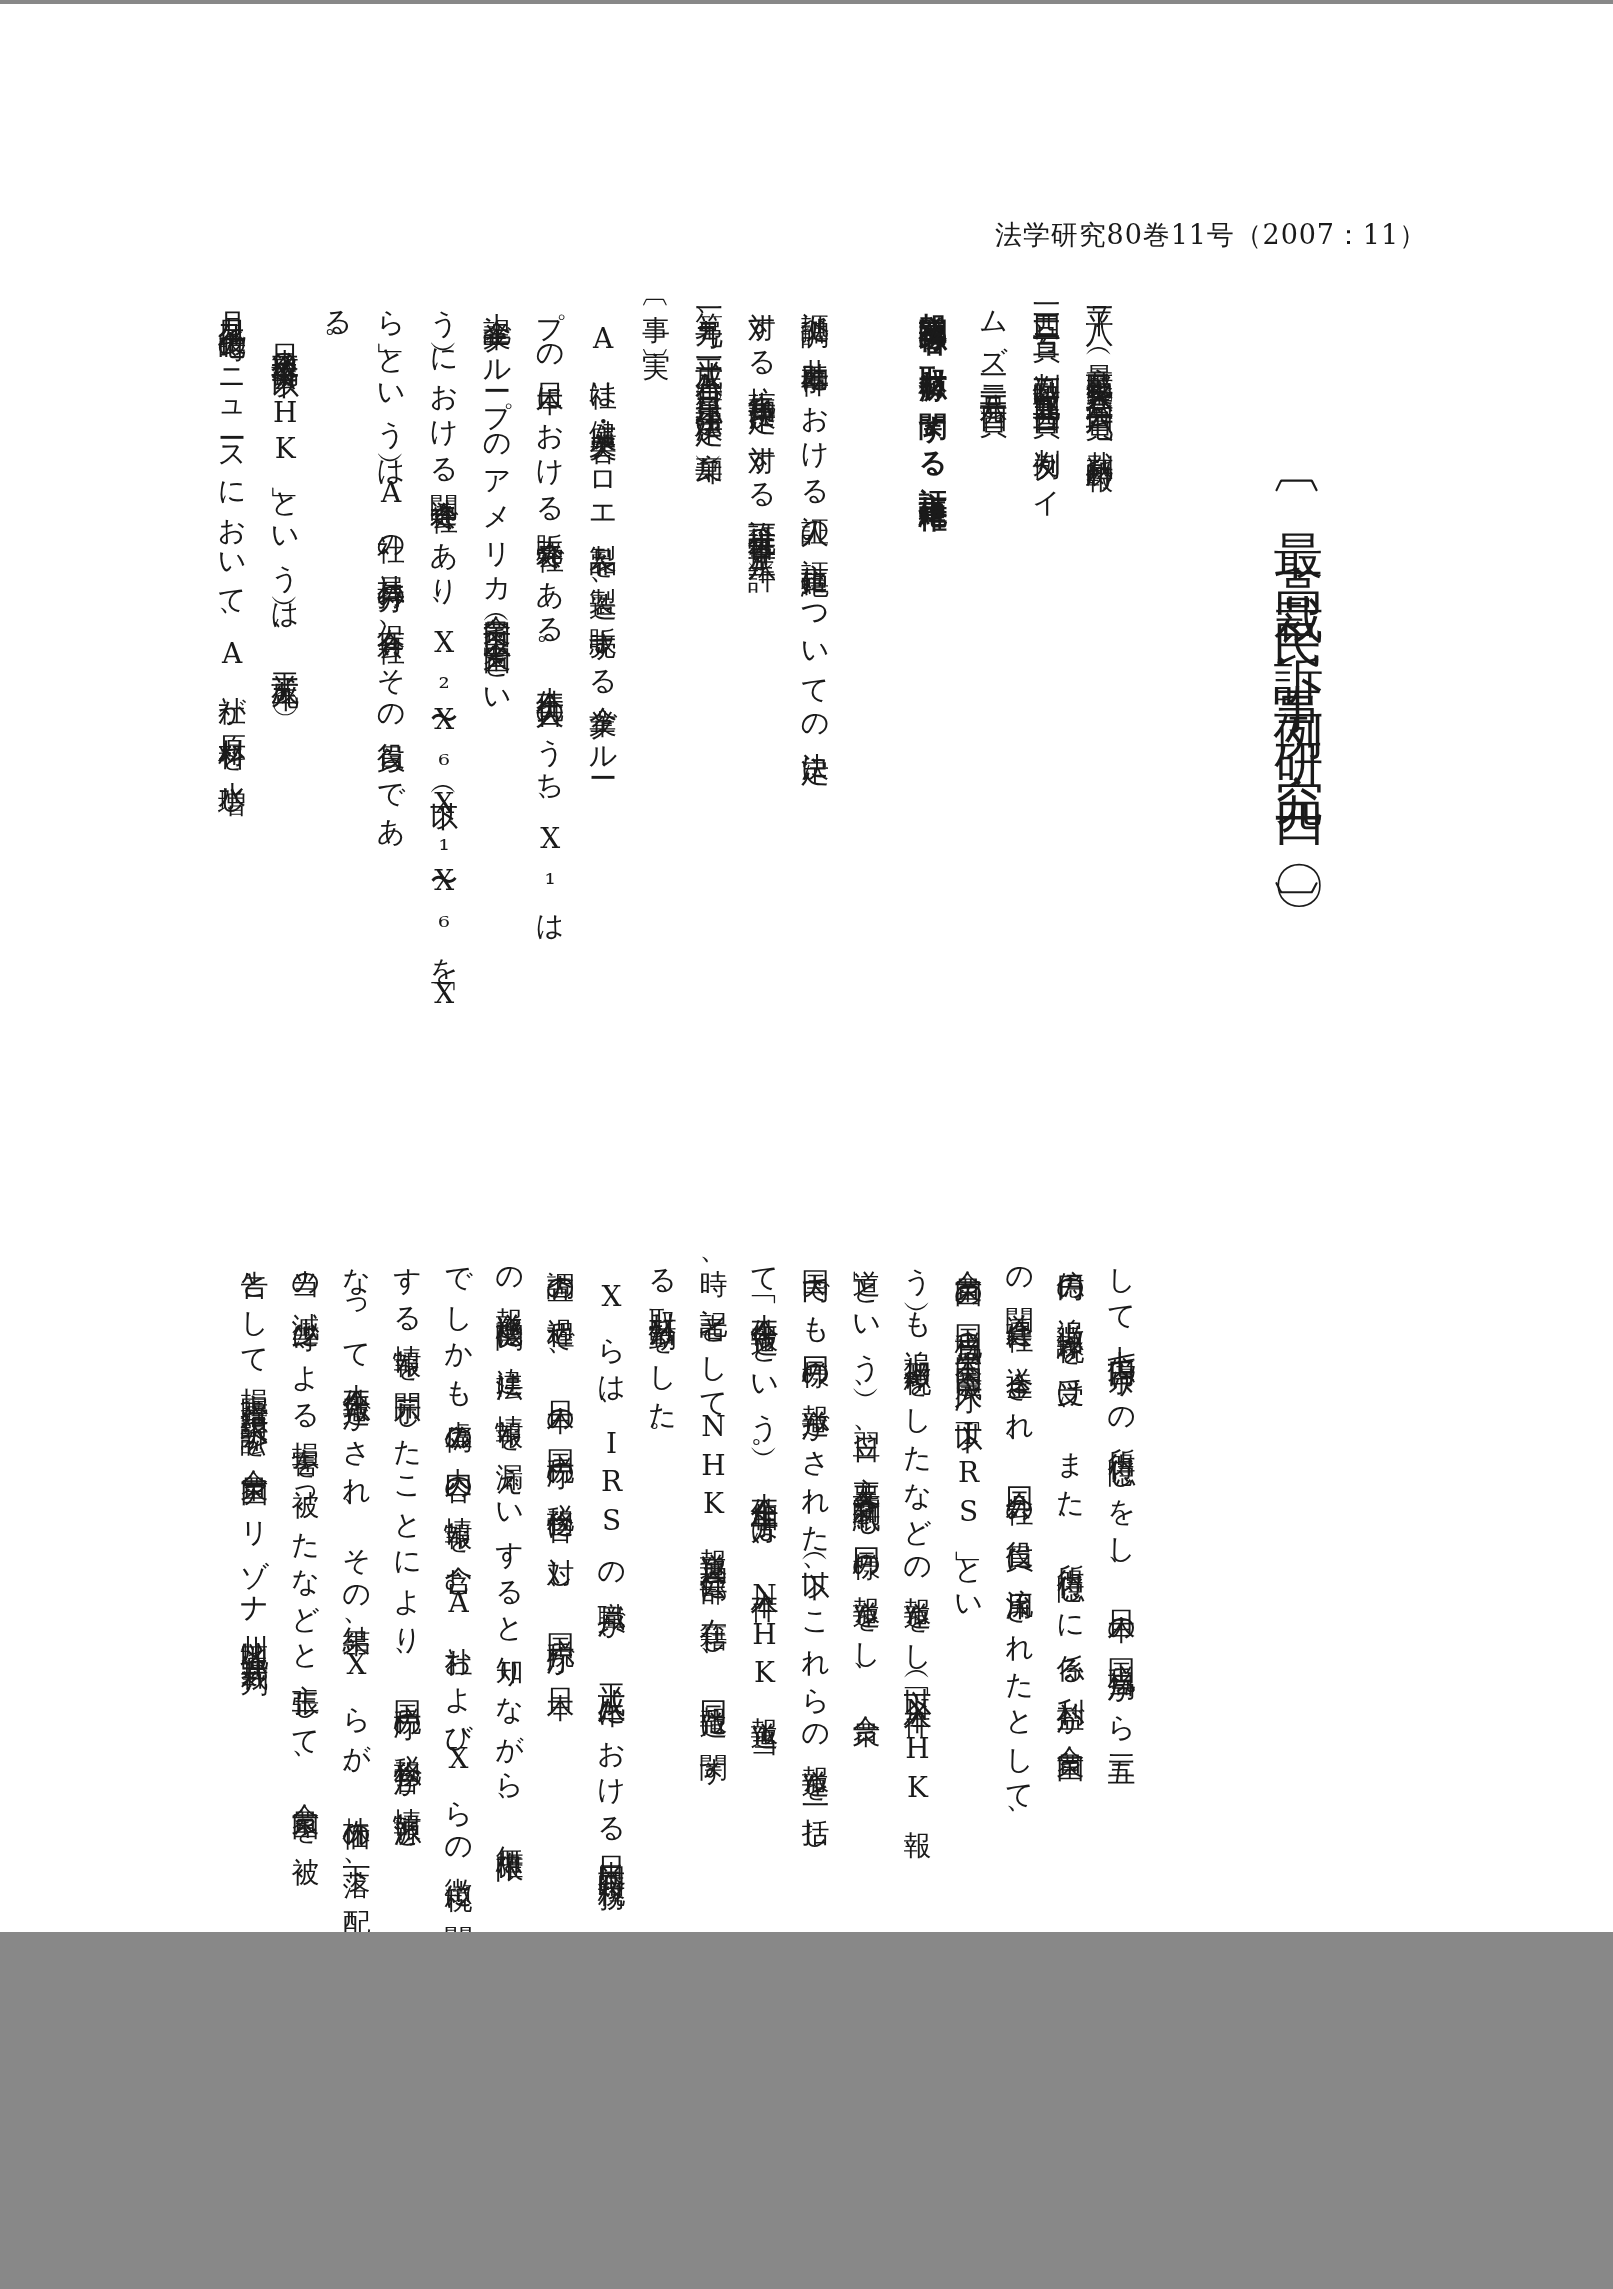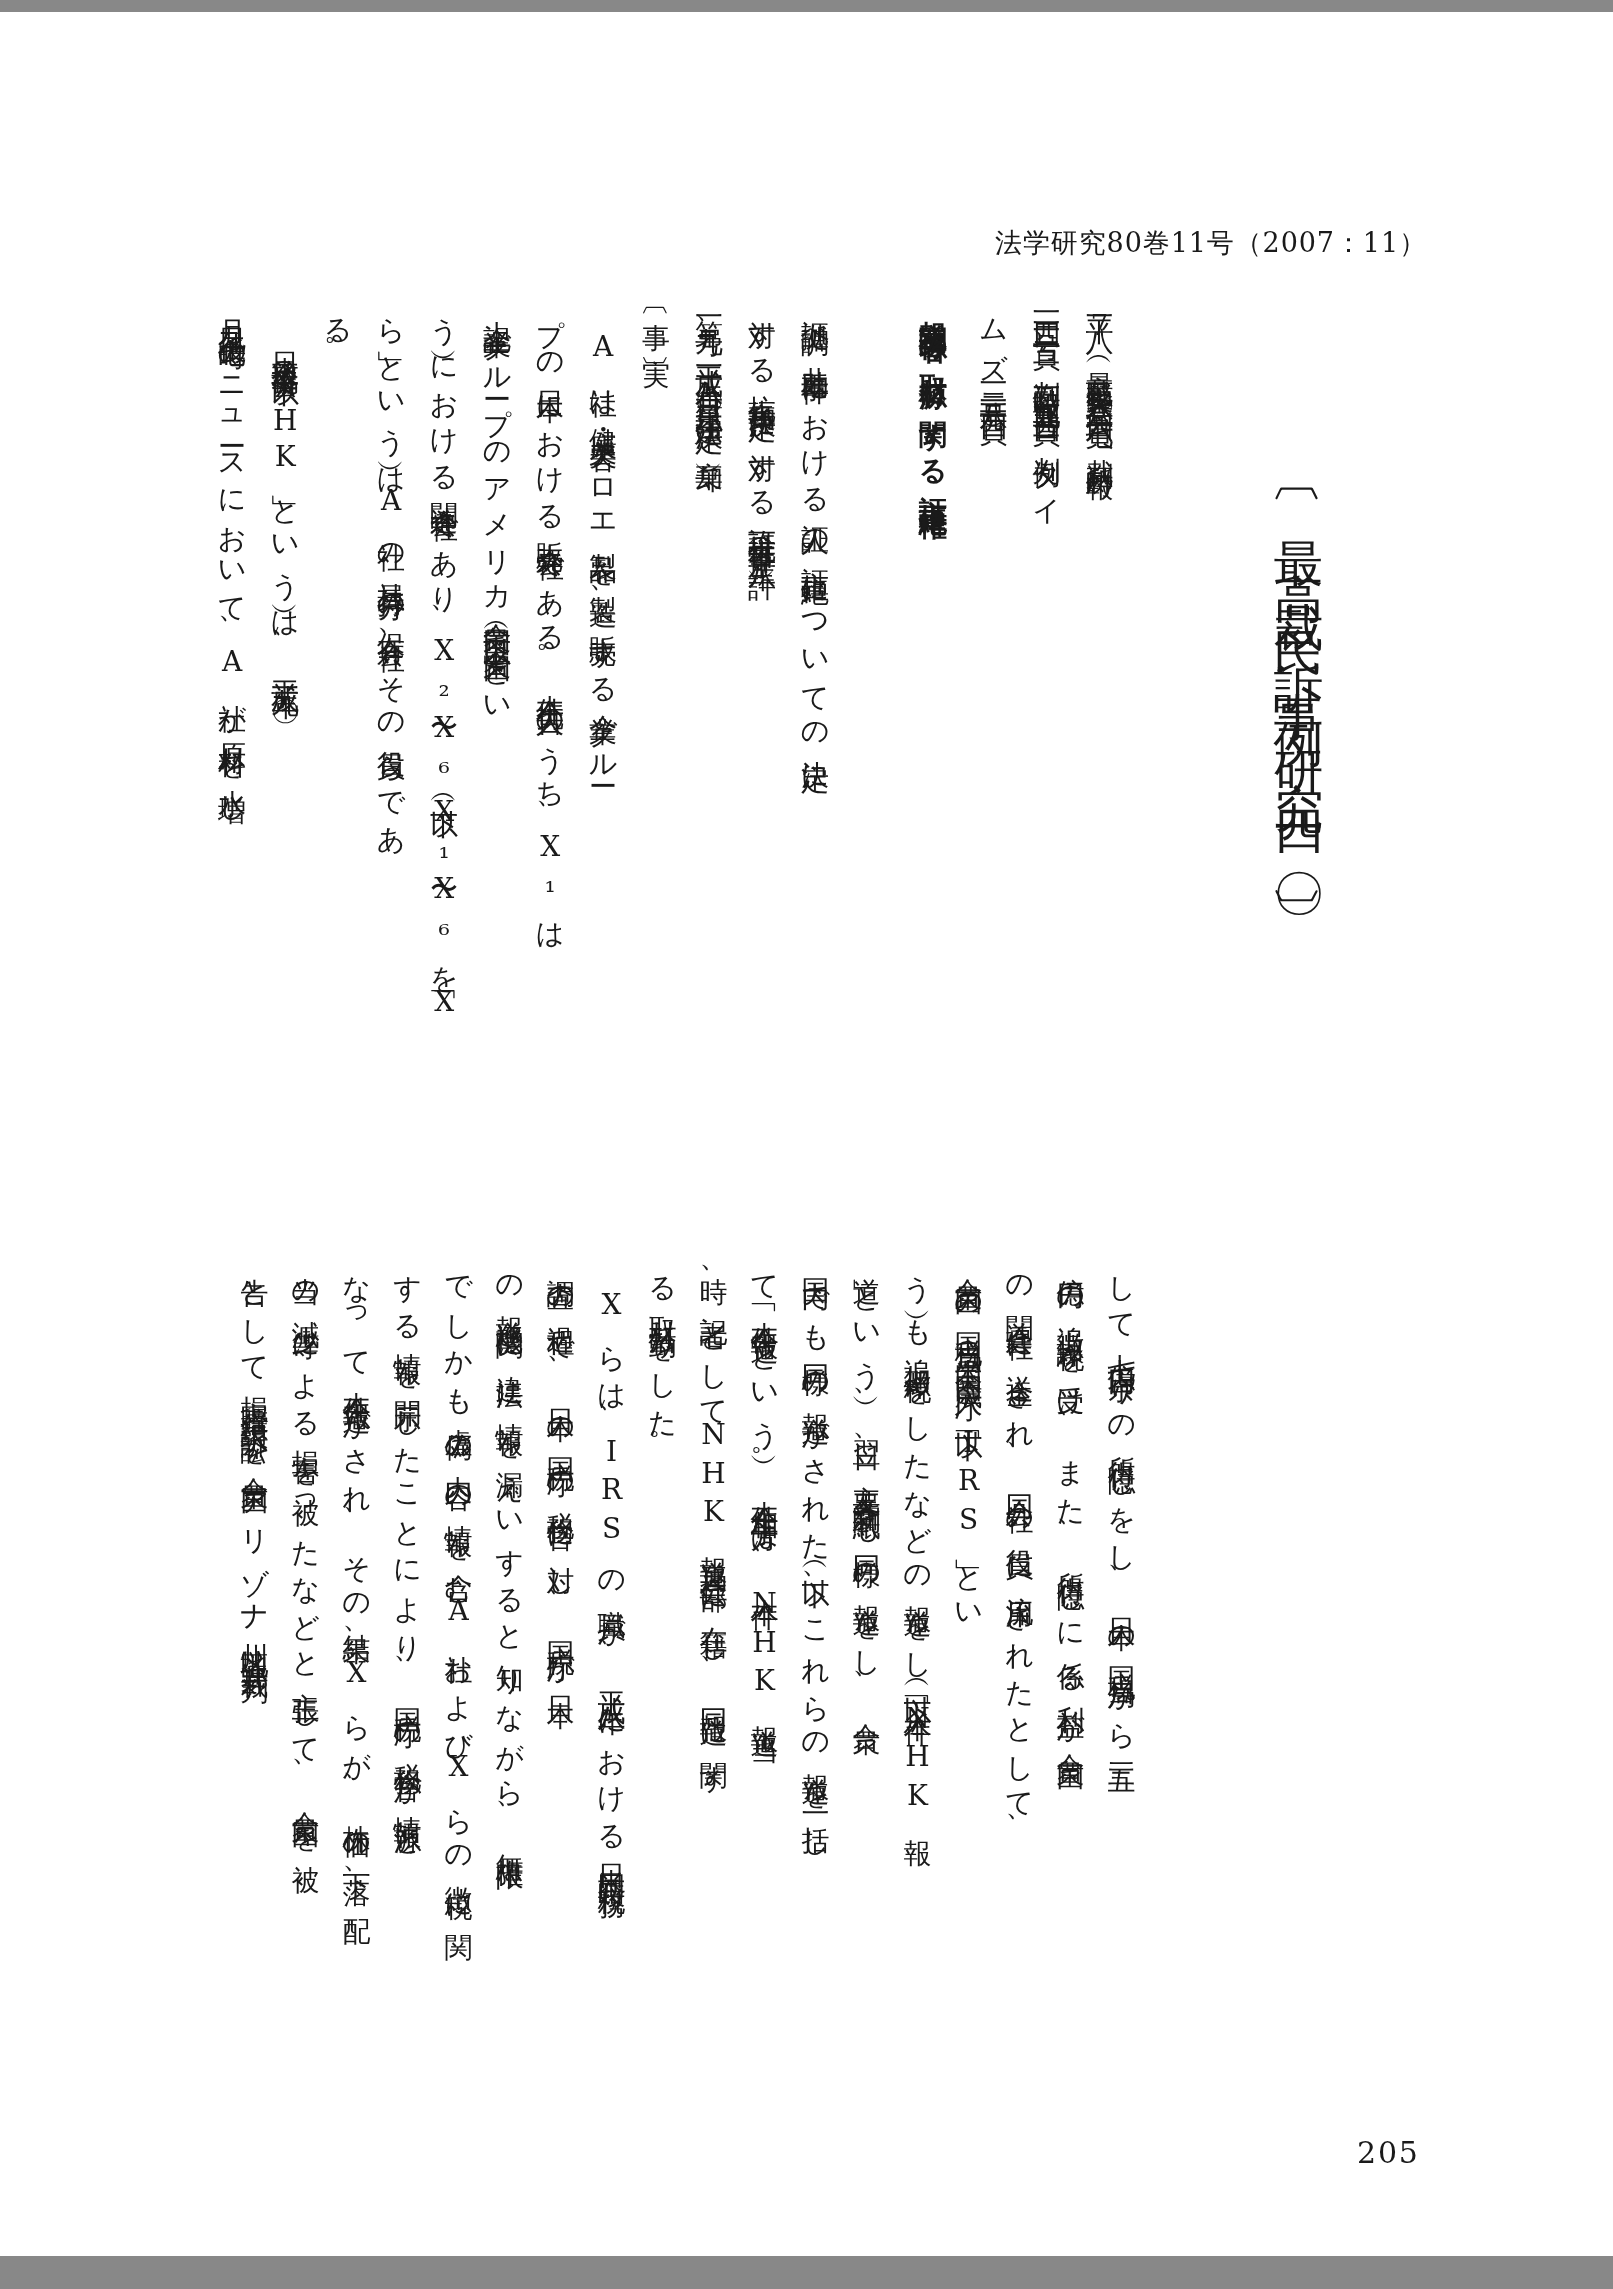--- a/index.html
+++ b/index.html
@@ -3,22 +3,22 @@
 <meta charset="utf-8">
 <style>
   html, body {
     margin: 0;
     padding: 0;
     background: #888;
   }
   .page {
     position: relative;
     width: 1613px;
-    height: 2244px;
-    margin: 12px auto;
+    height: 1928px;
+    margin: 4px auto;
     background: #ffffff;
     color: #1a1a1a;
     font-family: "DejaVu Serif", "Liberation Serif", serif;
     overflow: hidden;
   }
   
   .running-head {
     position: absolute;
     top: 213px;
     left: 995px;

